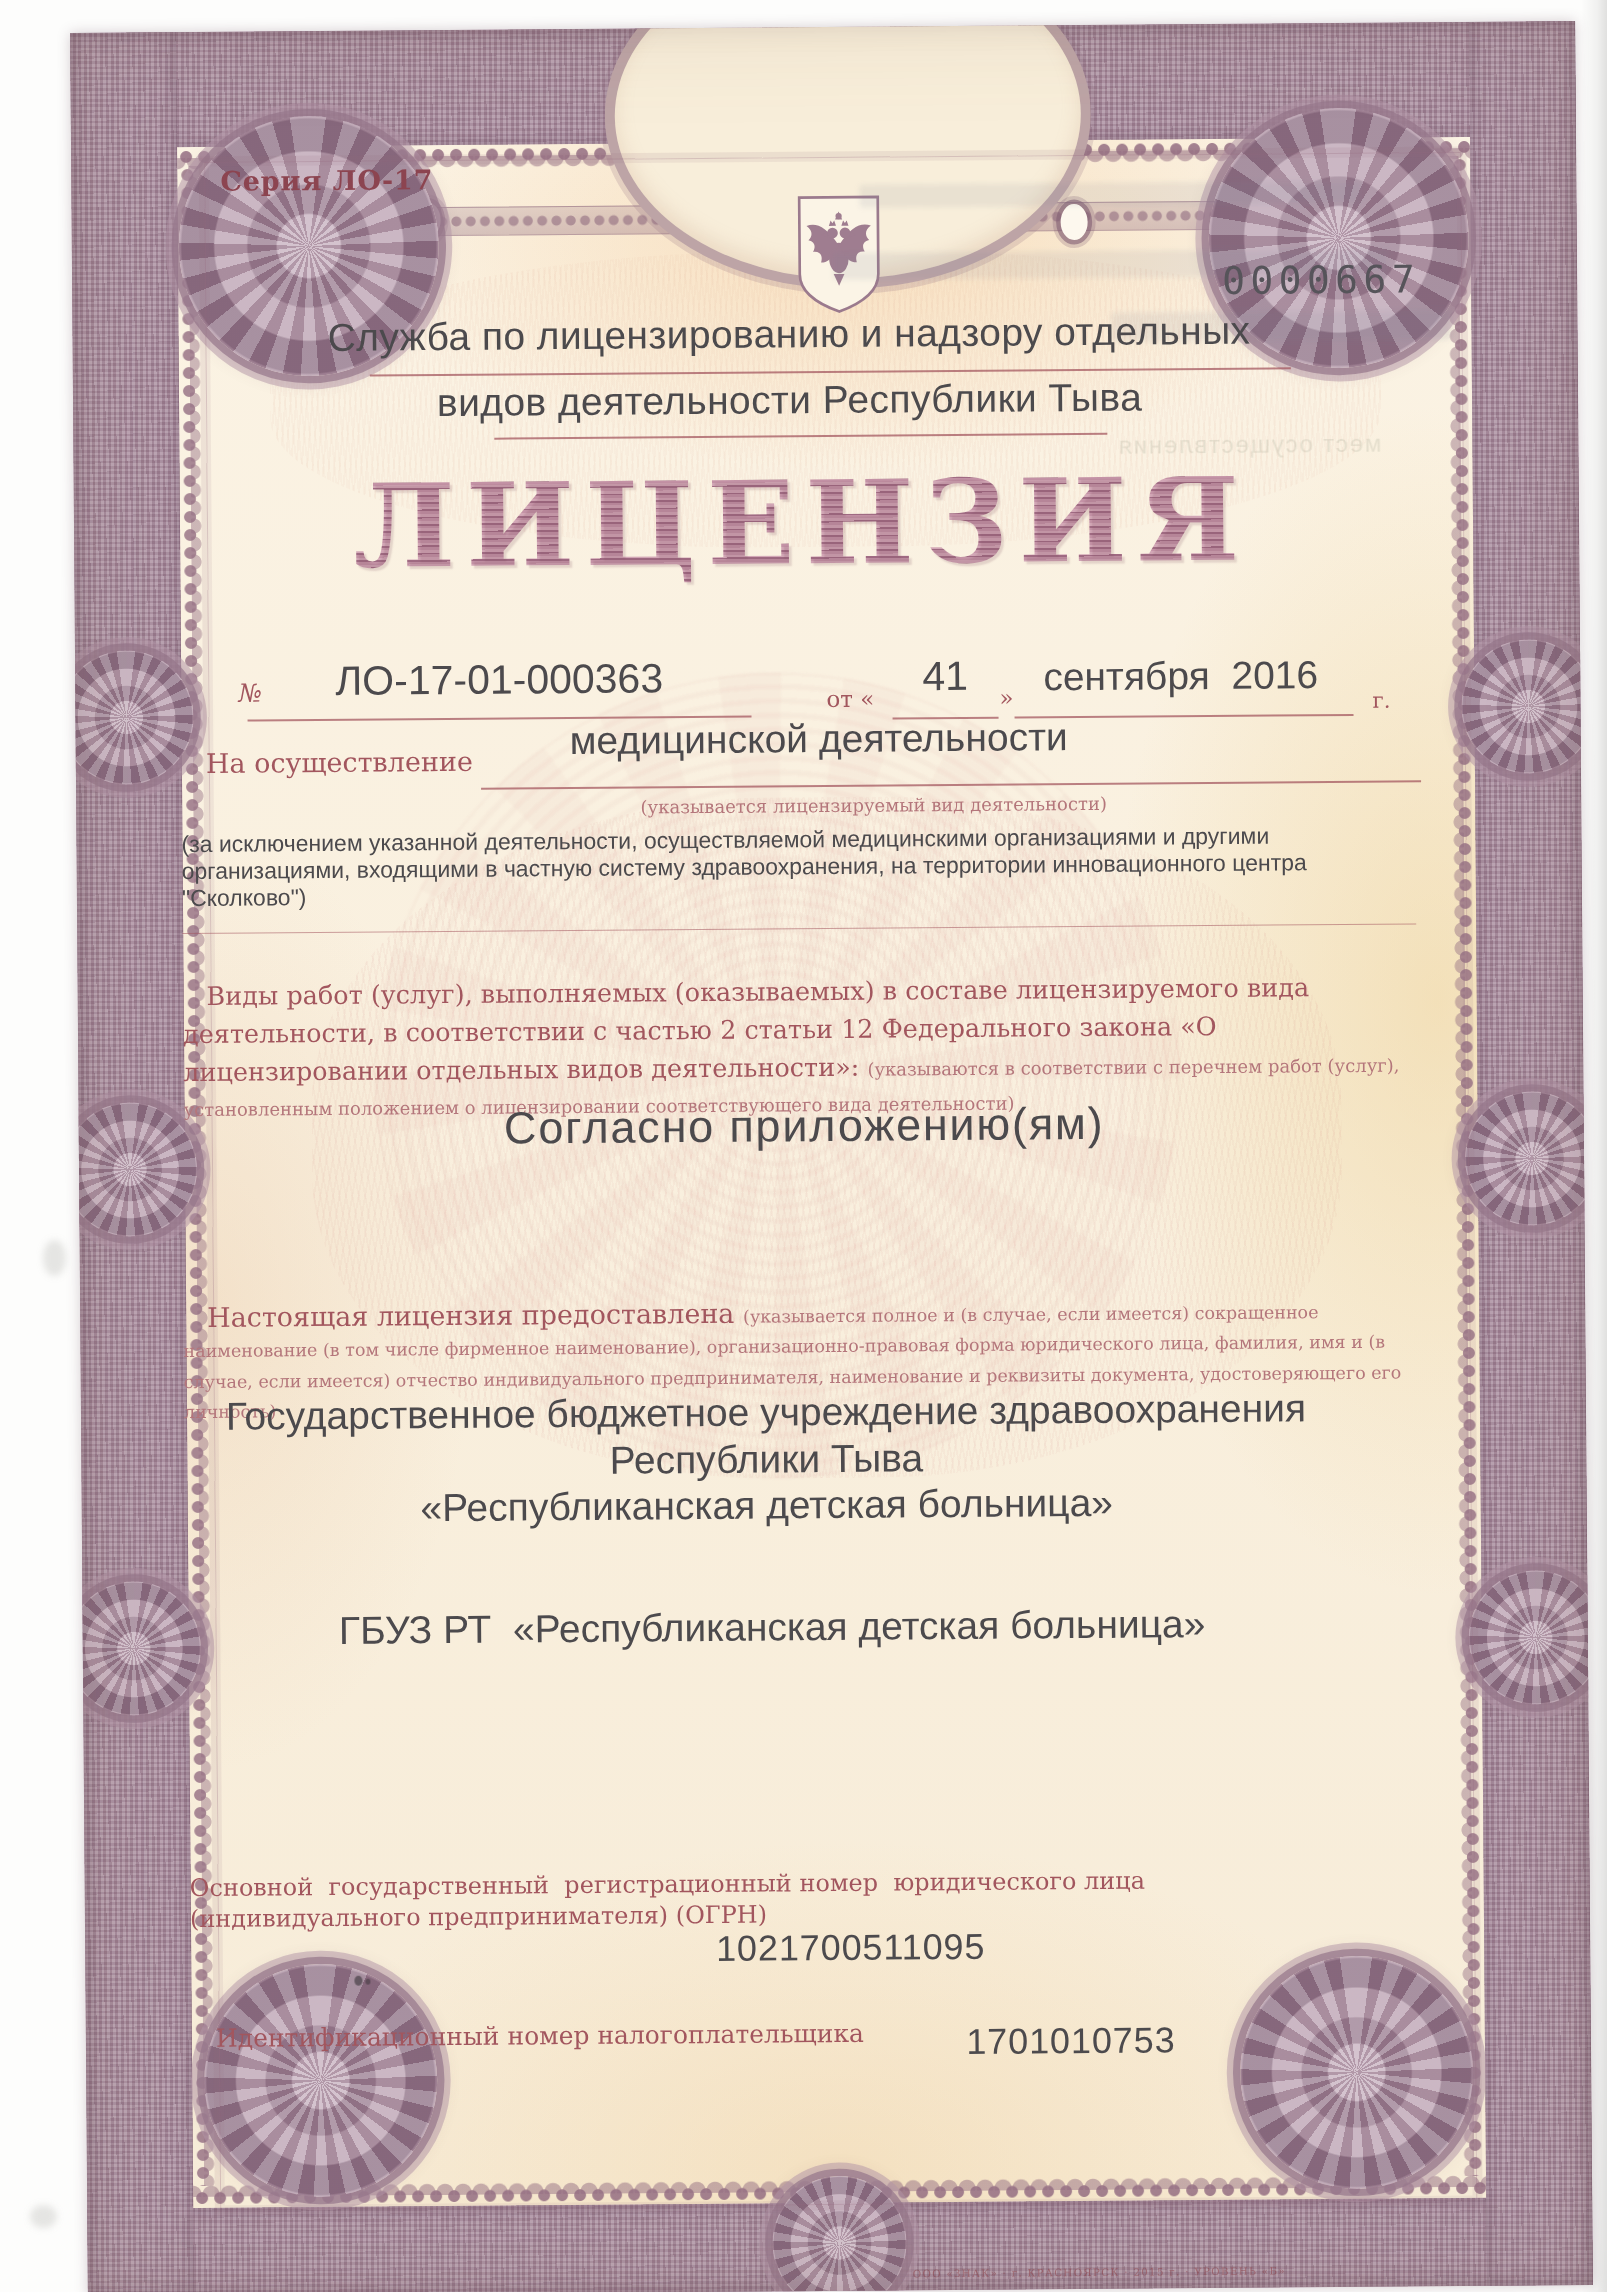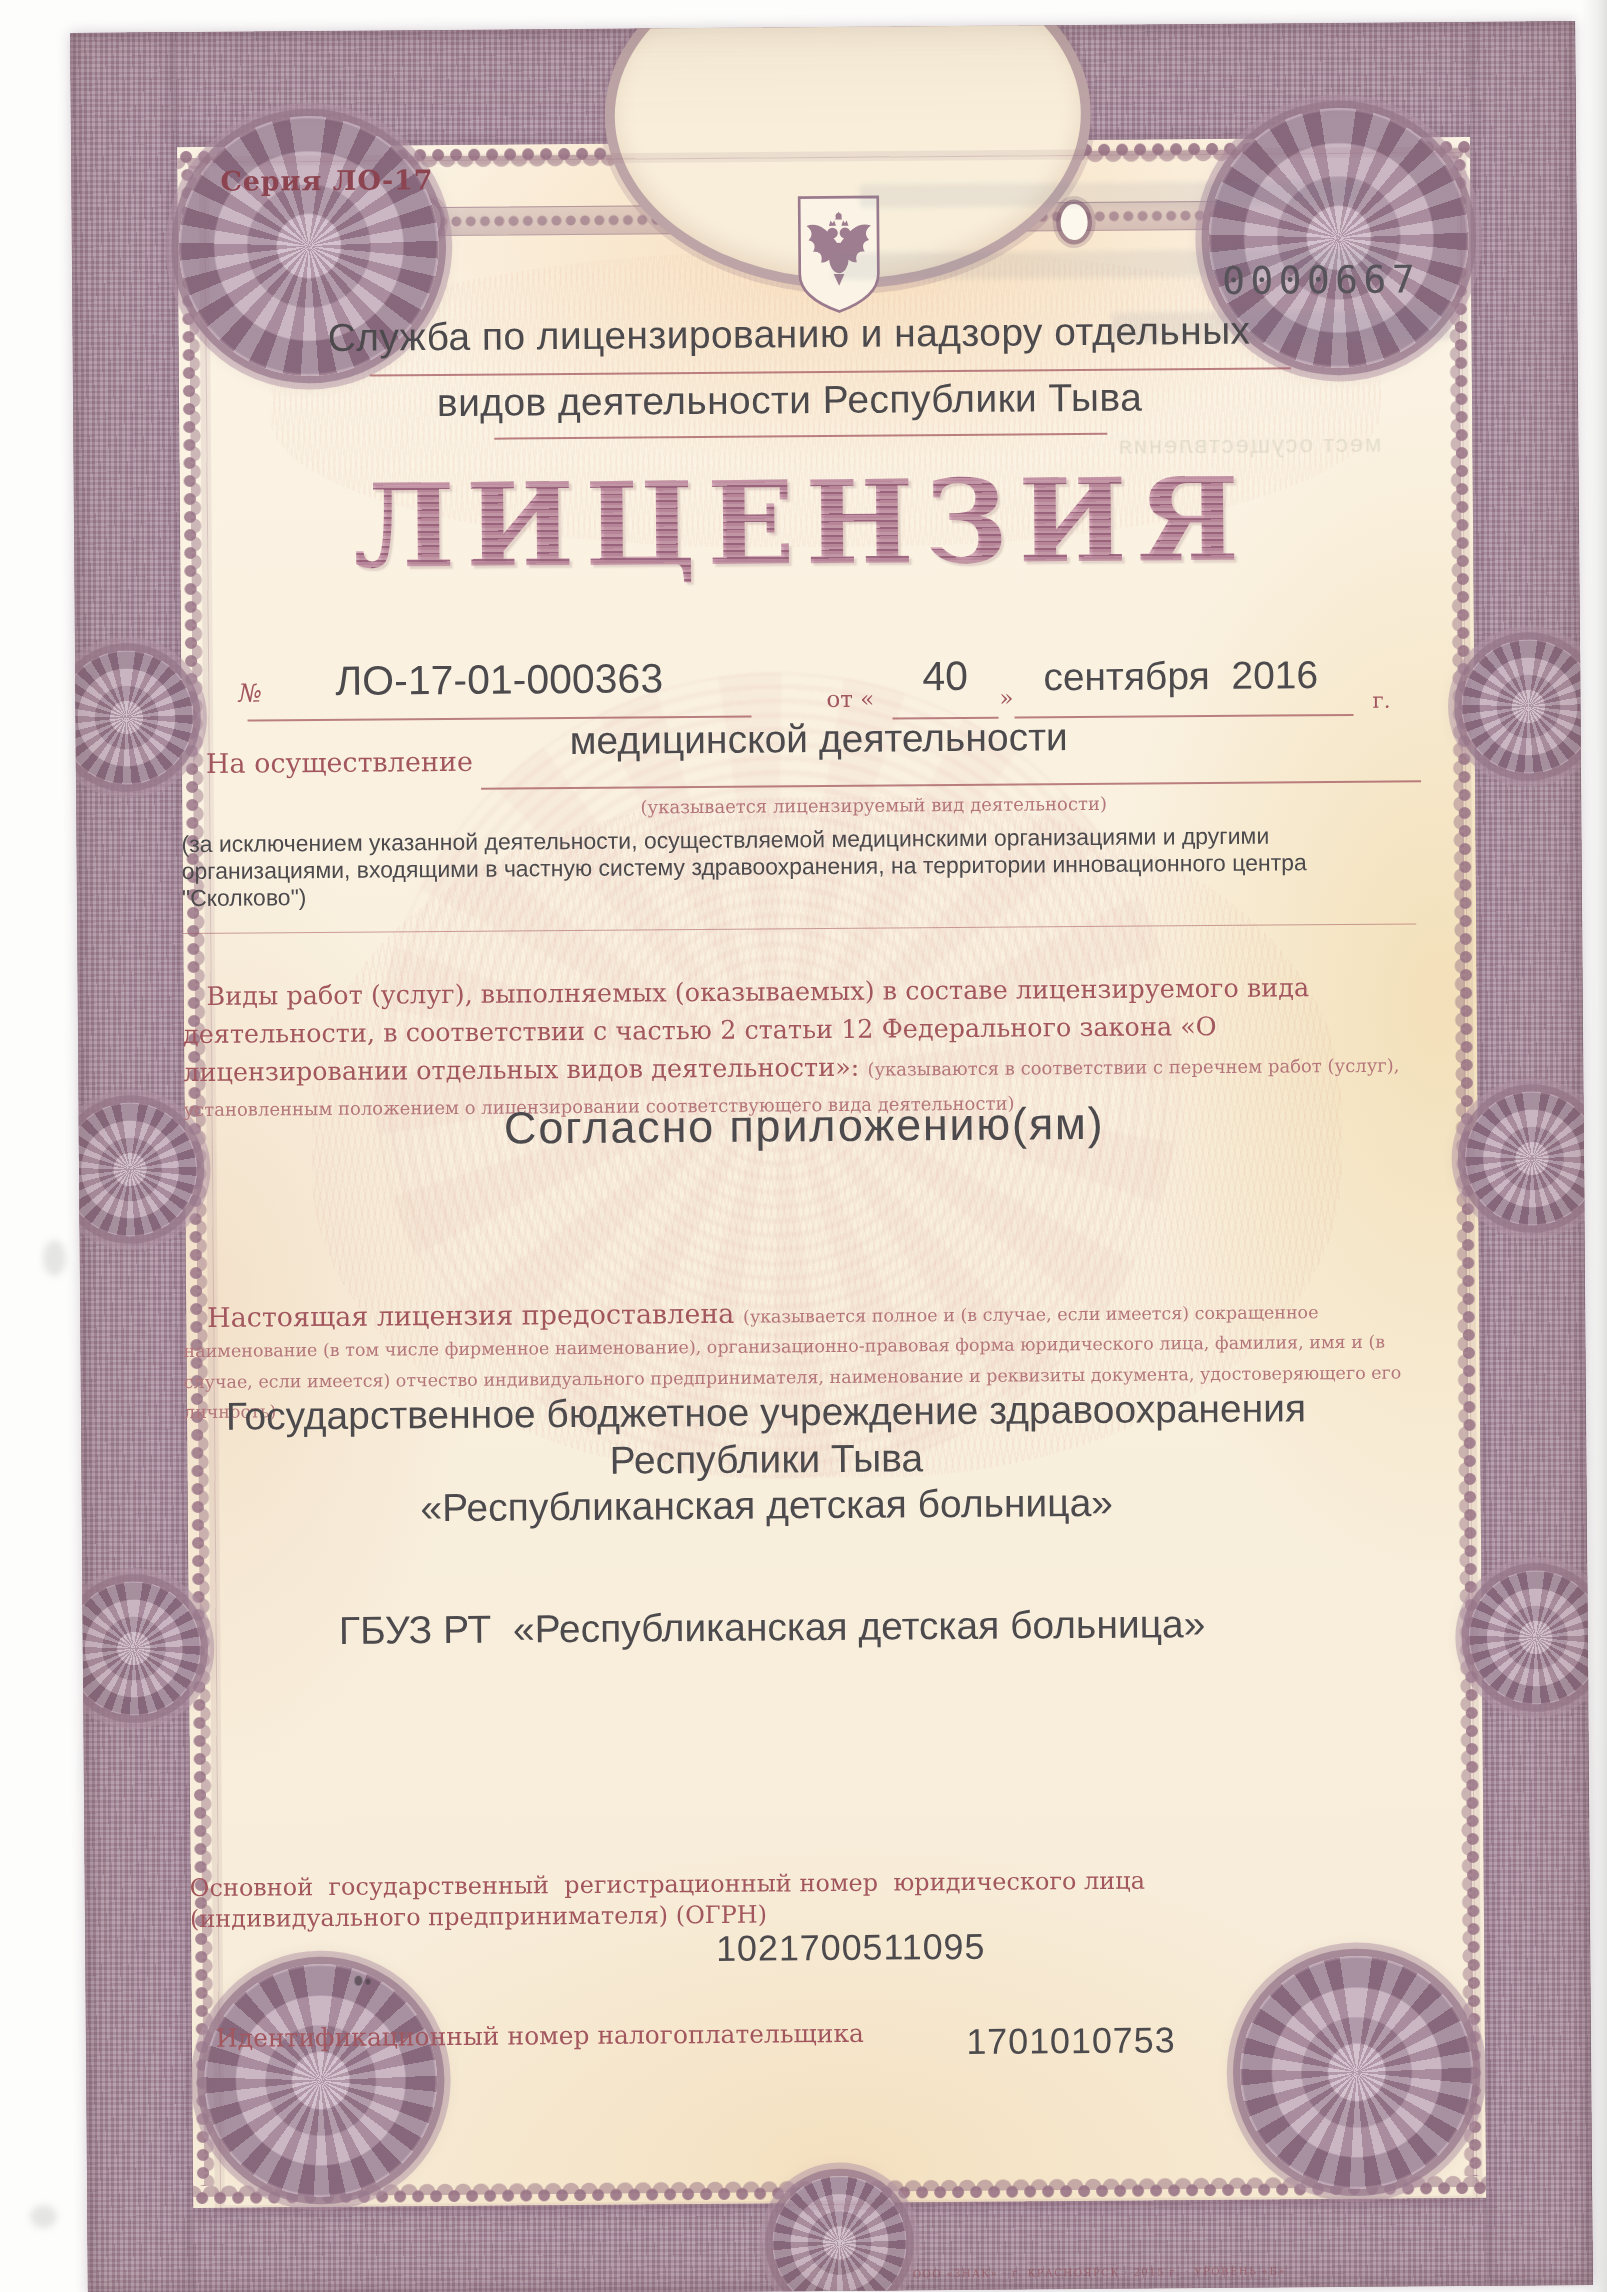--- a/index.html
+++ b/index.html
@@ -186,21 +186,21 @@
     <div class="t sans-dark authority ctr" style="left:54px;top:351px;width:1325px;">видов деятельности Республики Тыва</div>
     <div class="rule" style="left:421px;top:408px;width:613px;"></div>
 
     <div class="t license-title ctr" style="left:56px;top:428px;width:1343px;">ЛИЦЕНЗИЯ</div>
 
     <div class="t serif-red" style="left:163px;top:647px;font-size:25px;font-style:italic;">№</div>
     <div class="t sans-dark num-value ctr" style="left:172px;top:627px;width:504px;">ЛО-17-01-000363</div>
     <div class="rule" style="left:172px;top:688px;width:504px;"></div>
 
     <div class="t serif-red" style="left:751px;top:659px;font-size:23px;">от «</div>
-    <div class="t sans-dark num-value ctr" style="left:817px;top:627px;width:106px;">40</div>
+    <div class="t sans-dark num-value ctr" style="left:817px;top:627px;width:106px;">41</div>
     <div class="rule" style="left:817px;top:691px;width:106px;"></div>
     <div class="t serif-red" style="left:924px;top:659px;font-size:23px;">»</div>
     <div class="t sans-dark ctr" style="left:939px;top:630px;width:333px;font-size:39px;">сентября  2016</div>
     <div class="rule" style="left:939px;top:691px;width:339px;"></div>
     <div class="t serif-red" style="left:1297px;top:665px;font-size:21.5px;">г.</div>
 
     <div class="t serif-red" style="left:130px;top:716px;font-size:27px;">На осуществление</div>
     <div class="t sans-dark ctr" style="left:358px;top:690px;width:770px;font-size:39px;">медицинской деятельности</div>
     <div class="rule" style="left:405px;top:758px;width:940px;"></div>
     <div class="t hint ctr" style="left:448px;top:768px;width:699px;font-size:18px;">(указывается лицензируемый вид деятельности)</div>

